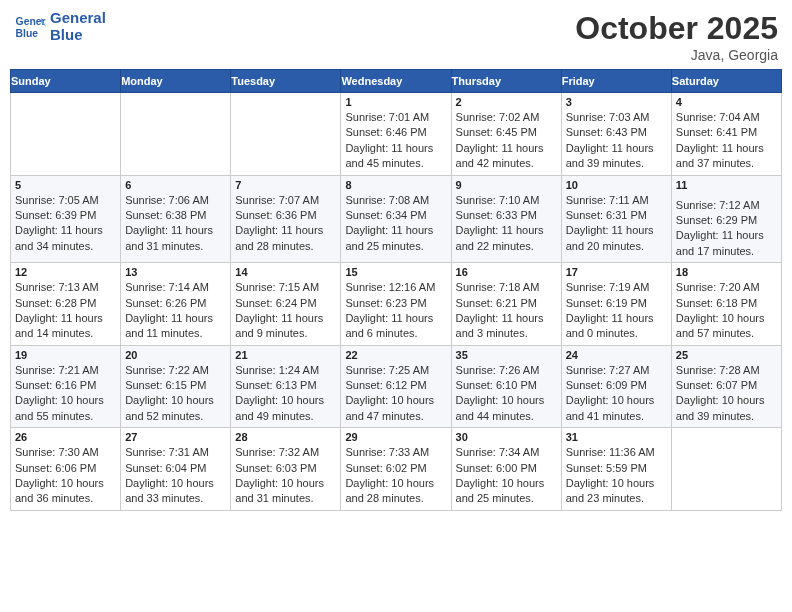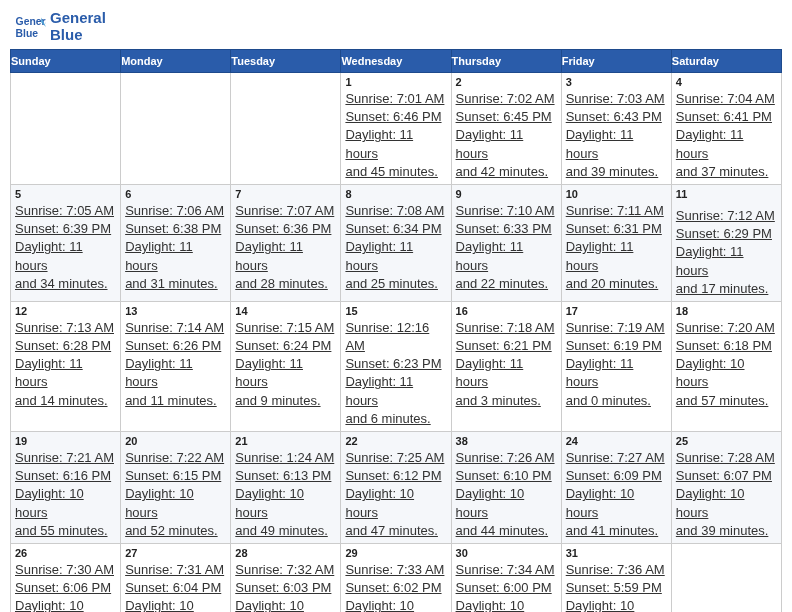--- a/index.html
+++ b/index.html
@@ -63,44 +63,47 @@
     .calendar tr:nth-child(even) td {
       background: #f5f7fa;
     }
     .day-num {
       font-weight: bold;
       font-size: 11px;
       margin-bottom: 2px;
       color: #222;
     }
     .day-info {
-      font-size: 13px;
+      font-size: 11px;
       color: #333;
       line-height: 1.4;
-      text-decoration: underline;
     }
     .empty {
       background: #fff !important;
     }
   </style>
 </head>
 <body>
 
 <div class="header">
   <div class="logo">
     <svg class="logo-icon" viewBox="0 0 40 40">
       <text x="2" y="18" font-size="13" font-weight="bold" fill="#2a5caa" font-family="Arial">General</text>
       <text x="2" y="32" font-size="13" font-weight="bold" fill="#2a5caa" font-family="Arial">Blue</text>
       <polygon points="34,8 40,20 34,14" fill="#4a9fd4"></polygon>
     </svg>
     <div>
       <div style="font-size:15px;font-weight:bold;color:#2a5caa;line-height:1.1;">General</div>
       <div style="font-size:15px;font-weight:bold;color:#2a5caa;line-height:1.1;">Blue</div>
     </div>
   </div>
+  <div class="title-block">
+    <div class="month-title">October 2025</div>
+    <div class="location">Java, Georgia</div>
+  </div>
 </div>
 
 <table class="calendar">
   <thead>
     <tr>
     <th>Sunday</th>
         <th>Monday</th>
         <th>Tuesday</th>
         <th>Wednesday</th>
         <th>Thursday</th>
@@ -267,21 +270,21 @@
 and 49 minutes.</div>
         </td>
         <td>
           <div class="day-num">22</div>
           <div class="day-info" style="white-space: pre-line;">Sunrise: 7:25 AM
 Sunset: 6:12 PM
 Daylight: 10 hours
 and 47 minutes.</div>
         </td>
         <td>
-          <div class="day-num">38</div>
+          <div class="day-num">35</div>
           <div class="day-info" style="white-space: pre-line;">Sunrise: 7:26 AM
 Sunset: 6:10 PM
 Daylight: 10 hours
 and 44 minutes.</div>
         </td>
         <td>
           <div class="day-num">24</div>
           <div class="day-info" style="white-space: pre-line;">Sunrise: 7:27 AM
 Sunset: 6:09 PM
 Daylight: 10 hours
@@ -326,21 +329,21 @@
         </td>
         <td>
           <div class="day-num">30</div>
           <div class="day-info" style="white-space: pre-line;">Sunrise: 7:34 AM
 Sunset: 6:00 PM
 Daylight: 10 hours
 and 25 minutes.</div>
         </td>
         <td>
           <div class="day-num">31</div>
-          <div class="day-info" style="white-space: pre-line;">Sunrise: 7:36 AM
+          <div class="day-info" style="white-space: pre-line;">Sunrise: 11:36 AM
 Sunset: 5:59 PM
 Daylight: 10 hours
 and 23 minutes.</div>
         </td>
         <td class="empty"></td>
       </tr>
     </tbody>
 </table>
 
 </body></html>

